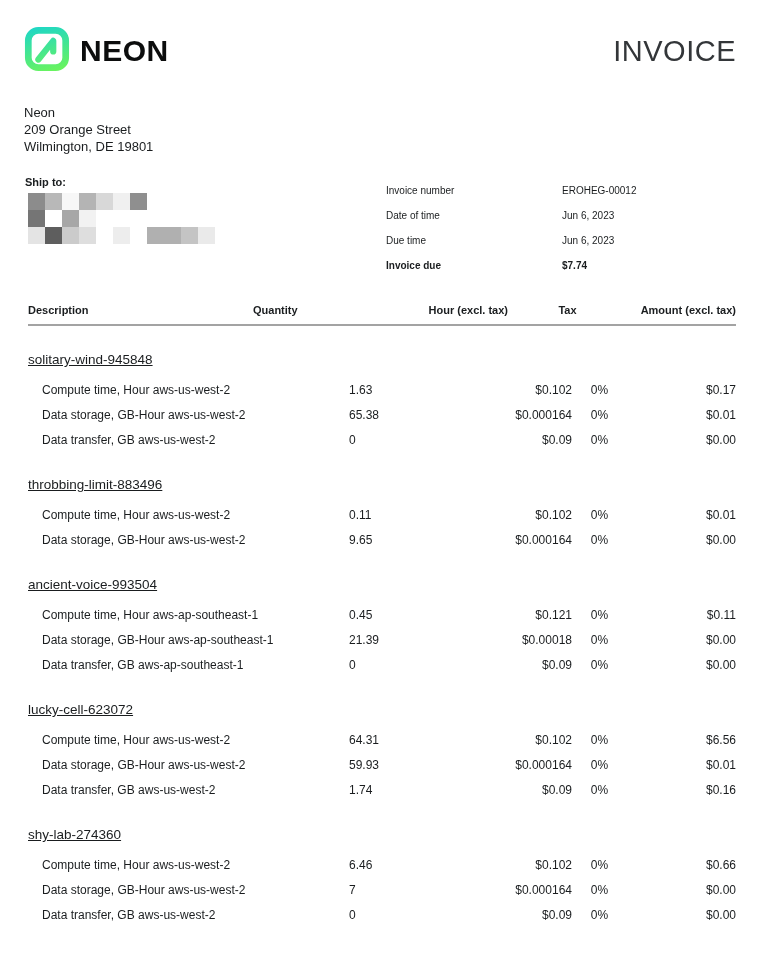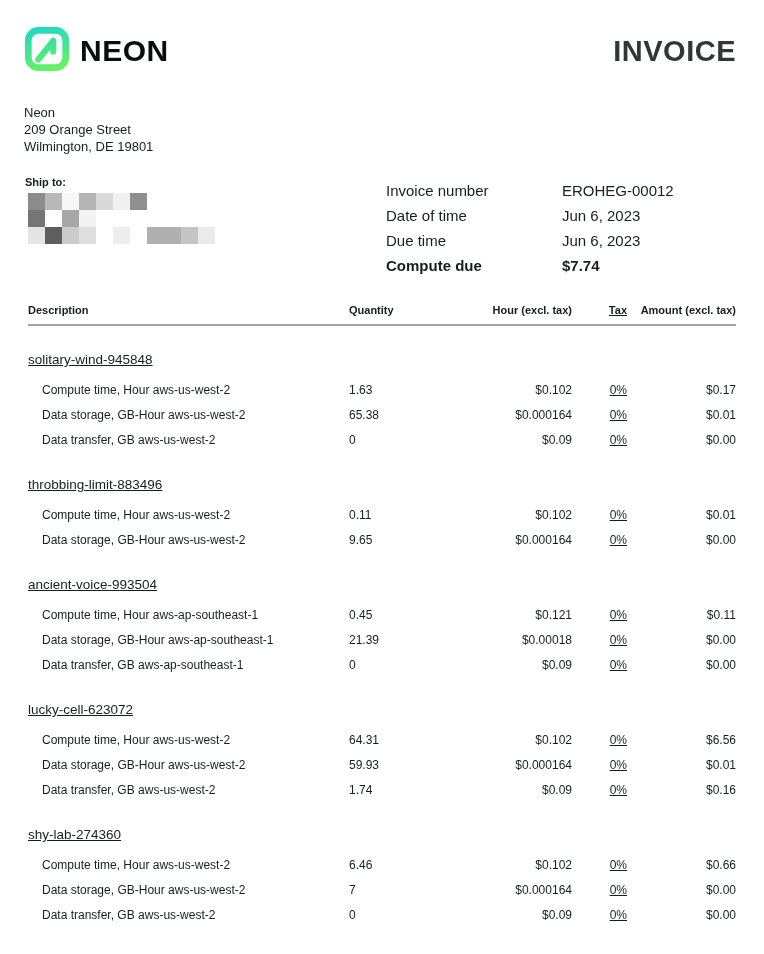--- a/index.html
+++ b/index.html
@@ -29,21 +29,21 @@
     gap: 10px;
   }
   .brand-wordmark {
     font-size: 30px;
     font-weight: 800;
     letter-spacing: 0.5px;
     color: #0c0d0d;
   }
   .invoice-title {
     font-size: 29px;
-    font-weight: 700;
+    font-weight: 400;
     letter-spacing: 0.5px;
     color: #333639;
   }
 
   
   .company-address {
     margin-top: 28px;
     font-size: 13px;
     line-height: 17px;
   }
@@ -63,47 +63,48 @@
   .mosaic { margin-left: 4px; }
   .mosaic-row { display: flex; height: 17px; }
   .mosaic-cell { width: 17px; height: 17px; }
 
   .invoice-meta {
     width: 350px;
     padding-top: 2px;
   }
   .meta-row {
     display: flex;
-    font-size: 15px;
+    font-size: 10px;
     line-height: 25px;
   }
   .meta-label { width: 176px; }
   .meta-row.bold .meta-label,
   .meta-row.bold .meta-value { font-weight: 700; }
 
   
   .items-table {
     margin-top: 26px;
     margin-left: 4px; 
   }
   .grid-row {
     display: grid;
     grid-template-columns: 1fr 110px 113px 55px 109px;
     align-items: center;
   }
   .col-qty    { text-align: left; }
   .col-rate   { text-align: right; }
-  .col-tax    { text-align: right; text-decoration: underline; }
+  .col-tax    { text-align: center; }
   .col-amount { text-align: right; }
 
   .table-head {
     font-size: 11px;
     font-weight: 700;
     padding-bottom: 8px;
     border-bottom: 2px solid #a3a3a3;
+    gap: 32px;
   }
   .group-title {
     font-size: 13.5px;
     margin: 25px 0 10px 0;
     text-decoration: underline;
   }
   .group:first-of-type .group-title { margin-top: 26px; }
   .item-row {
     height: 25px;
     font-size: 12px;
@@ -192,21 +193,21 @@
         </div>
         <div class="meta-row">
           <div class="meta-label">Date of time</div>
           <div class="meta-value">Jun 6, 2023</div>
         </div>
         <div class="meta-row">
           <div class="meta-label">Due time</div>
           <div class="meta-value">Jun 6, 2023</div>
         </div>
         <div class="meta-row bold">
-          <div class="meta-label">Compute due</div>
+          <div class="meta-label">Invoice due</div>
           <div class="meta-value">$7.74</div>
         </div>
       </div>
   </div>
 
   <div class="items-table">
     <div class="grid-row table-head">
       <div class="col-desc">Description</div>
       <div class="col-qty">Quantity</div>
       <div class="col-rate">Hour (excl. tax)</div>

